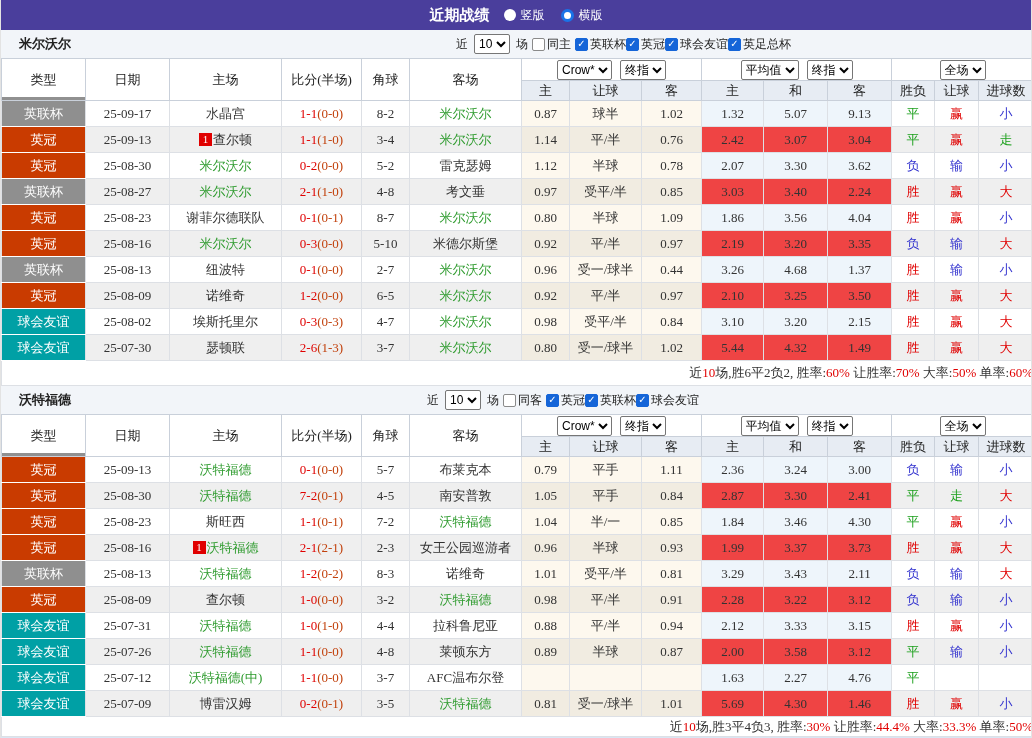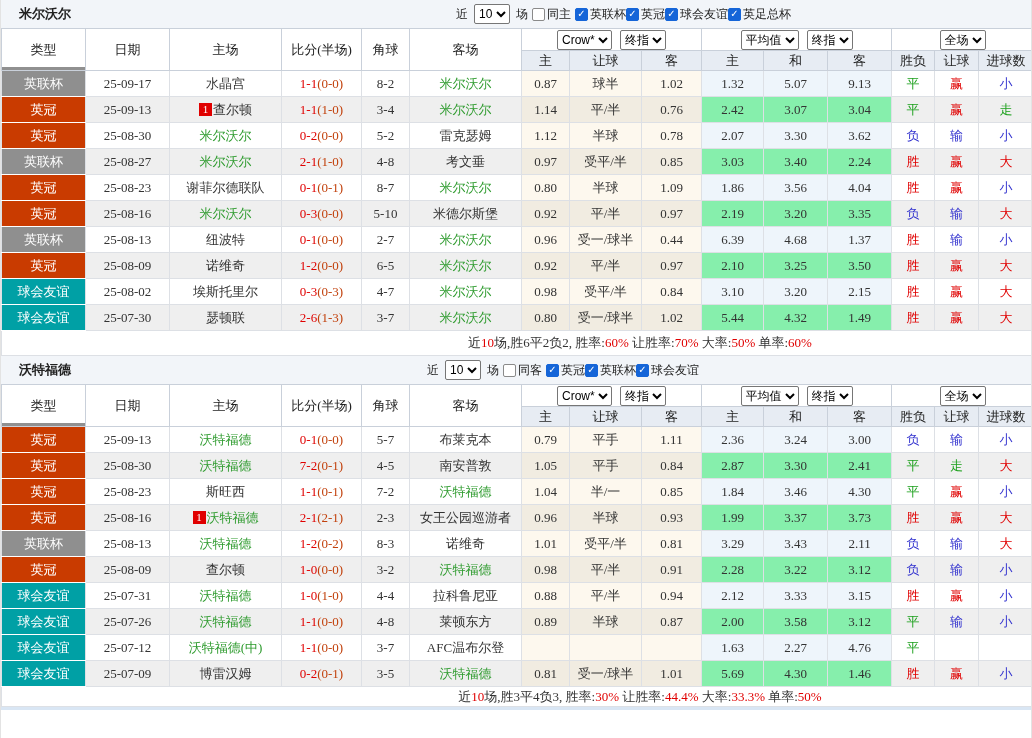--- a/index.html
+++ b/index.html
@@ -32,39 +32,52 @@
   thead tr.sub-row th { height:20px; }
   th.lh { height:42px; }
   th.sorted { box-shadow:inset 0 -3px 0 #909090; }
   .sel-cell select { font-size:12px; height:20px; border:1px solid #767676; border-radius:2px; background:#fff; margin:0 4px; }
 
   td { height:26px; text-align:center; font-size:13px; color:#333; border:1px solid #dde0e5; font-family:"Liberation Serif","DejaVu Serif",serif; background:#fff; overflow:hidden; white-space:nowrap; }
   tr.even td { background:#efefef; }
   td.oc { background:#fdf8ee; }
   tr.even td.oc { background:#f1ece1; }
   td.oa { background:#eef5fb; }
-  tr.even td.oa { background:#86efac; }
+  tr.even td.oa { background:#ef4444; }
   td.league { color:#fff; border-bottom:1px solid #fff; border-top:1px solid #fff; }
   td.oc:first-of-type, td.c0, td.a0, td.o0 { border-left:1px solid #c6ccd4; }
   .tname.green { color:#2e9b2e; }
   .ft { color:#e00000; }
   .ht { color:#c2410c; }
   .b1 { display:inline-block; width:13px; height:13px; line-height:13px; background:#e00000; color:#fff; font-size:11px; margin-right:1px; vertical-align:1px; }
 
-  tfoot td.summary { text-align:center; padding-left:245px; font-size:13px; background:#fff; border:1px solid #dde0e5; }
+  tfoot td.summary { text-align:right; padding-left:245px; font-size:13px; background:#fff; border:1px solid #dde0e5; }
   tfoot td.summary span.red { color:#e00000; }
   .t1 tfoot td.summary { height:25px; }
   .t2 tfoot td.summary { height:20px; }
   .bottomstrip { height:3px; background:#d9e6f4; }
 </style>
 </head>
 <body>
 
 <div class="wrap">
 
+  <div class="topbar">
+    <span class="ttl">近期战绩</span>
+    <span class="radio-group">
+      <span class="radio-item">
+        <span class="rdo"></span>
+        <span>竖版</span>
+      </span>
+      <span class="radio-item">
+        <span class="rdo sel"></span>
+        <span>横版</span>
+      </span>
+    </span>
+  </div>
 
   <div class="ribbon">
     <span class="team">米尔沃尔</span>
     <span class="filters mr1">
       <span>近</span>
       <select><option>10</option></select>
       <span>场</span>
       <label class="chk-item">
         <span class="cb"></span>
         <span>同主</span>
@@ -239,21 +252,21 @@
         <tr>
     <td class="league" style="background: rgb(143, 143, 143);">英联杯</td>
     <td class="date">25-08-13</td>
     <td class="home"><span class="tname">纽波特</span></td>
     <td class="score"><span class="ft">0-1</span><span class="ht">(0-0)</span></td>
     <td class="corner">2-7</td>
     <td class="away"><span class="tname green">米尔沃尔</span></td>
     <td class="oc c0">0.96</td>
     <td class="oc c1">受一/球半</td>
     <td class="oc c2">0.44</td>
-    <td class="oa a0">6.39</td>
+    <td class="oa a0">3.26</td>
     <td class="oa a1">4.68</td>
     <td class="oa a2">1.37</td>
     <td class="out o0" style="color: rgb(224, 0, 0);">胜</td>
     <td class="out o1" style="color: rgb(52, 52, 207);">输</td>
     <td class="out o2" style="color: rgb(52, 52, 207);">小</td>
   </tr>
         <tr class="even">
     <td class="league" style="background: rgb(201, 59, 0);">英冠</td>
     <td class="date">25-08-09</td>
     <td class="home"><span class="tname">诺维奇</span></td>

